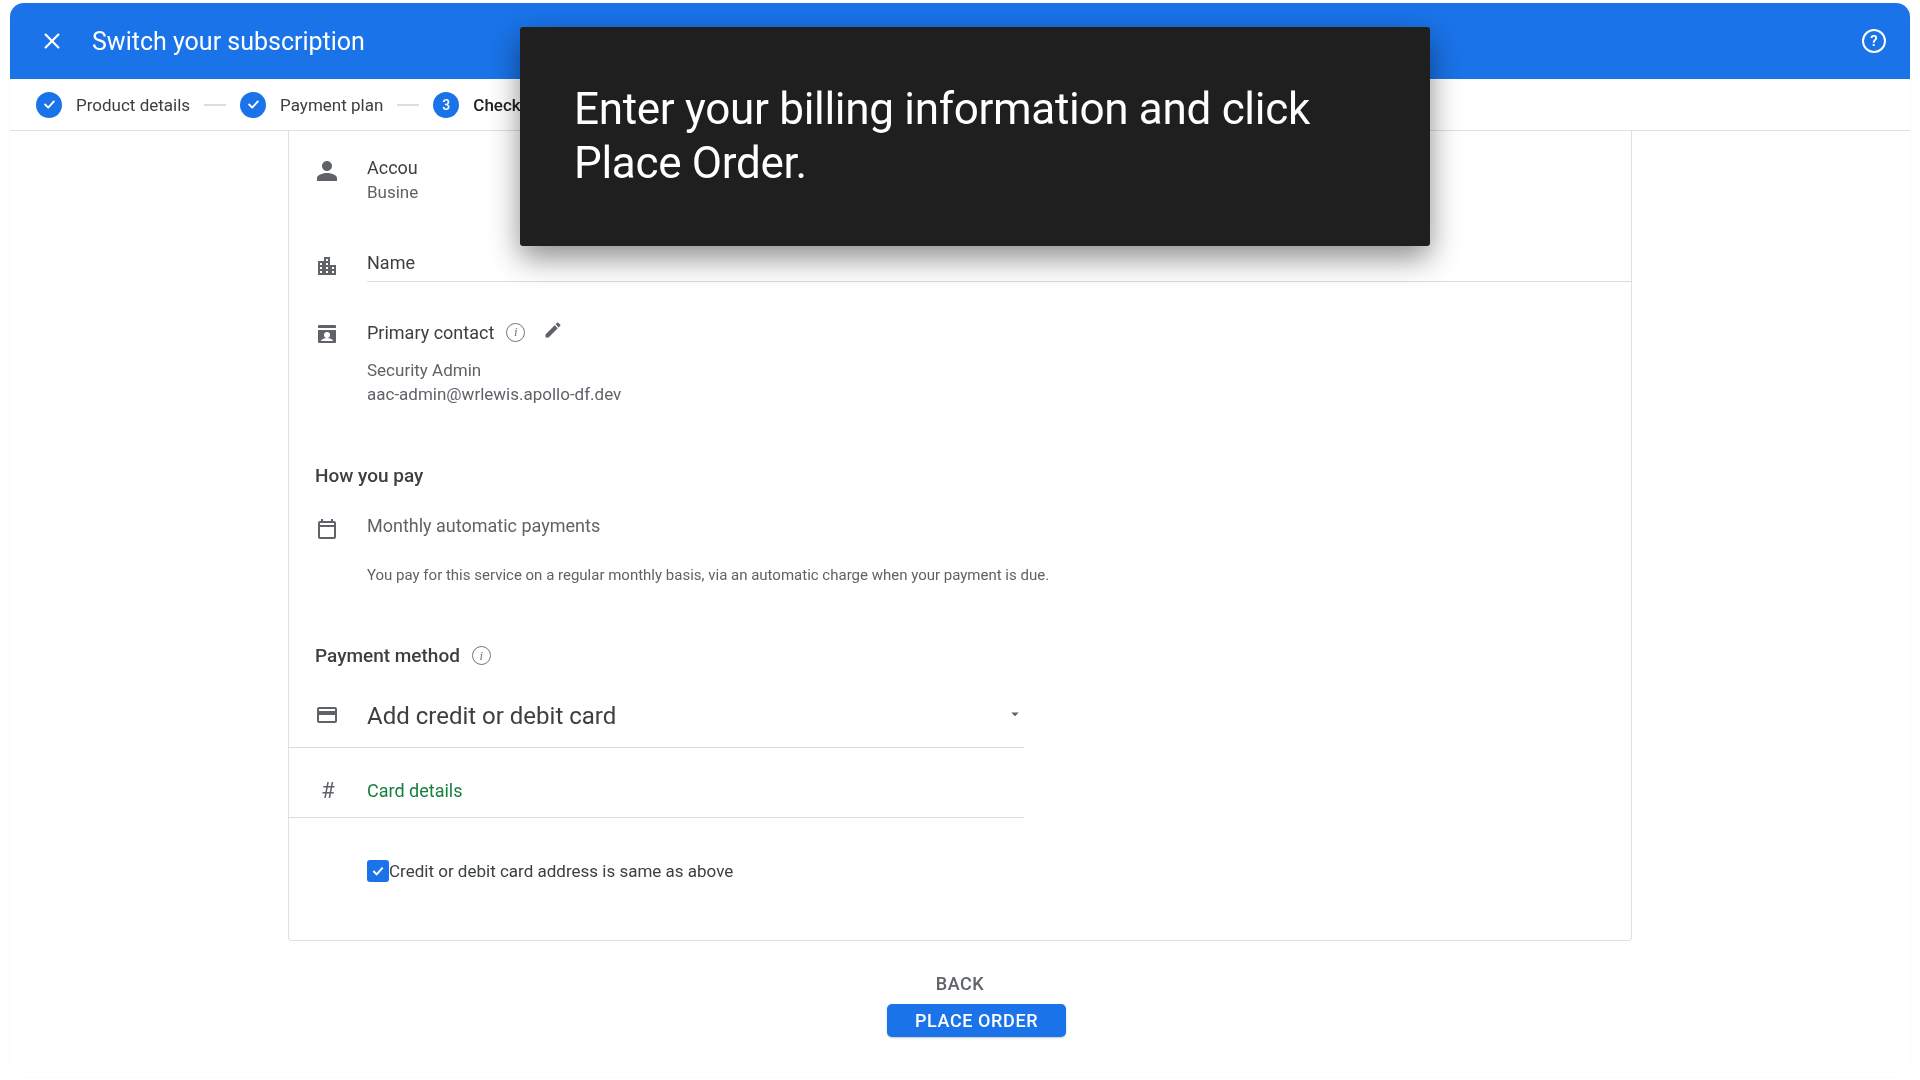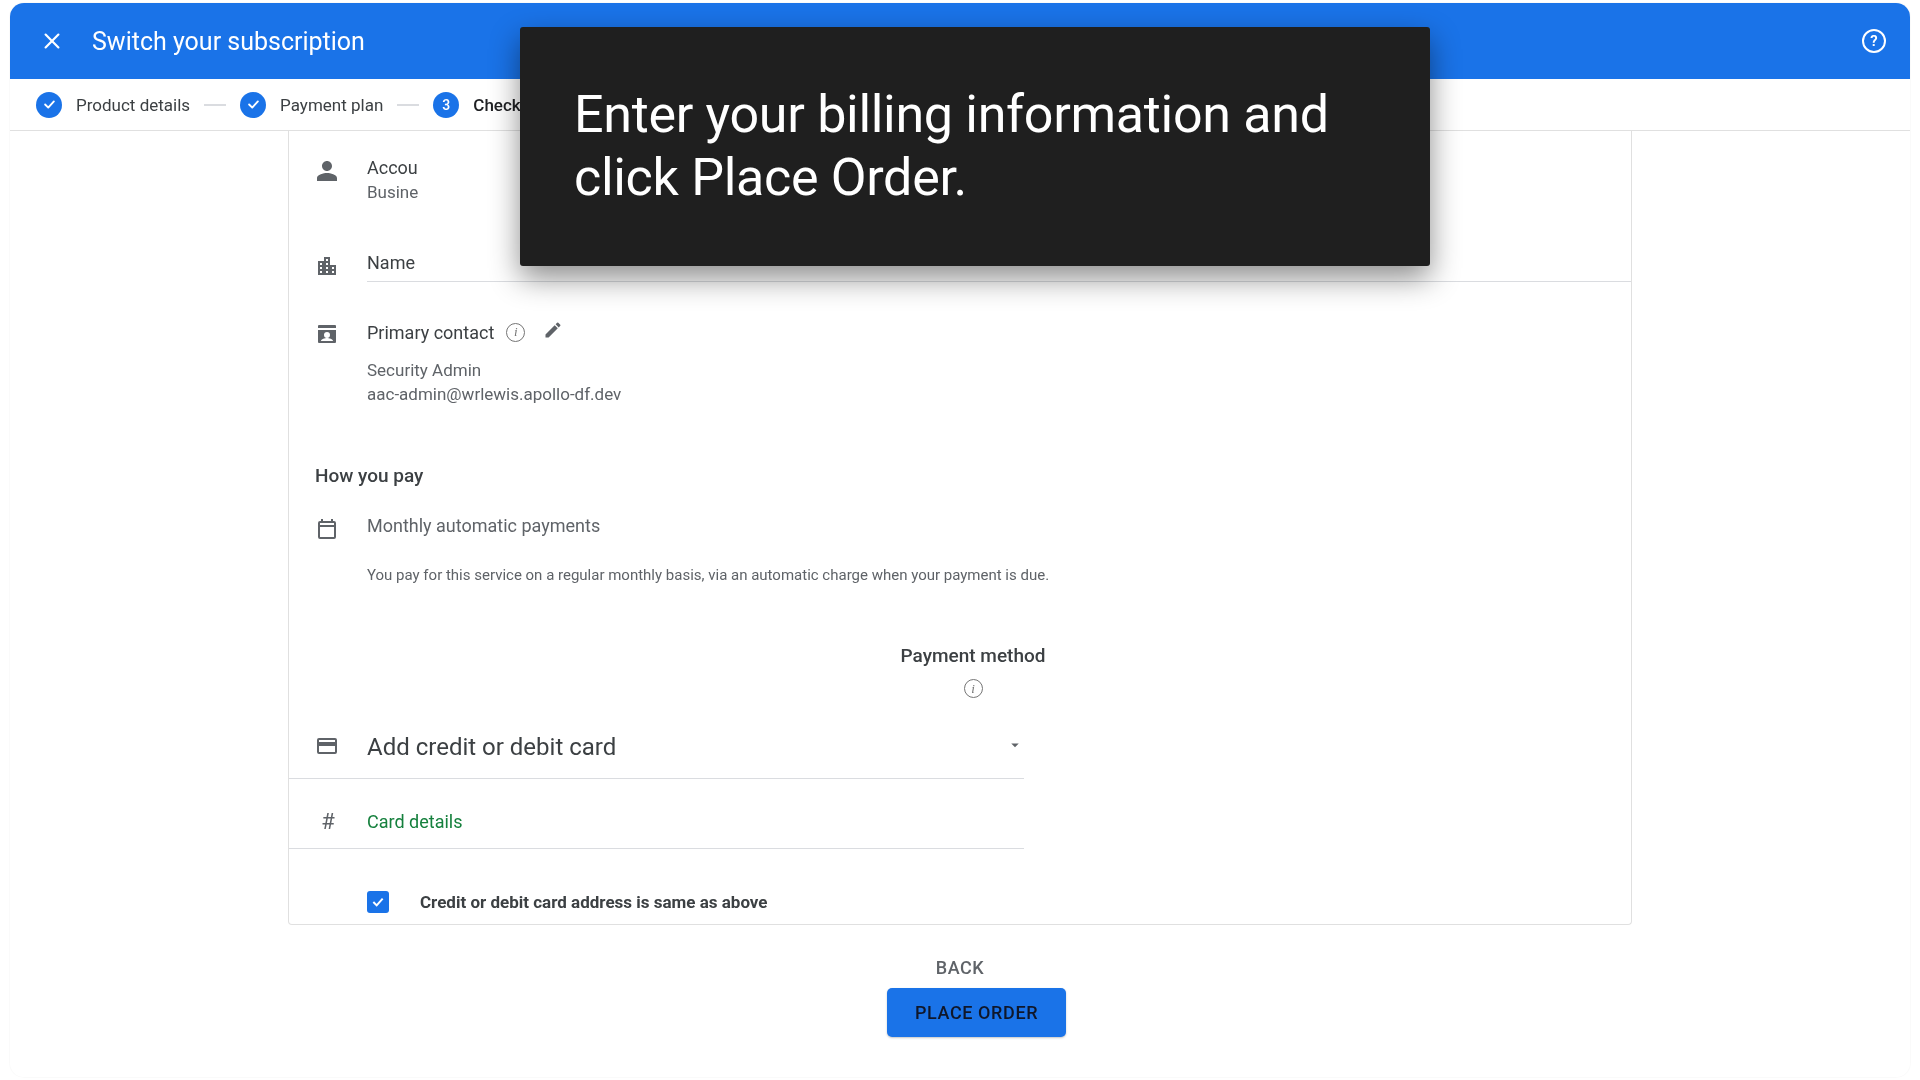--- a/index.html
+++ b/index.html
@@ -140,21 +140,21 @@
     margin-top: 60px;
     margin-bottom: 28px;
   }
   .auto-pay-desc {
     font-size: 15px;
     color: #5f6368;
     margin-top: 30px;
   }
   .pm-heading-row {
     display: flex; align-items: center; gap: 12px;
-    padding-left: 26px; margin-top: 60px; margin-bottom: 28px; flex-direction: column;
+    padding-left: 26px; margin-top: 60px; margin-bottom: 28px;
   }
   .pm-heading {
     font-size: 19px; font-weight: 500; color: #3c4043;
   }
   .dropdown-row {
     display: flex; align-items: center;
     padding-left: 26px;
     width: 735px;
     border-bottom: 1px solid #dadce0;
     padding-bottom: 16px;
@@ -175,22 +175,21 @@
     padding-top: 20px;
   }
   .hash-icon { font-size: 22px; color: #5f6368; font-weight: 400; width:26px; text-align:center;}
   .card-details-label {
     font-size: 18px; color: #15803d; margin-left: 26px;
   }
   .checkbox-row {
     display: flex; align-items: center;
     padding-left: 78px;
     margin-top: 42px;
-    gap: 31px;
-    font-weight: bold;
+    gap: 0;
   }
   .chk {
     width: 22px; height: 22px;
     background: #1a73e8;
     border-radius: 3px;
     display: flex; align-items: center; justify-content: center;
     cursor: pointer;
   }
   .chk svg { width: 16px; height: 16px; stroke: #fff; stroke-width: 3; fill: none; }
   .chk-label { font-size: 17px; color: #3c4043; }
@@ -208,39 +207,39 @@
     flex-direction: column;
   }
   .back-btn {
     font-size: 18px; font-weight: 500; color: #5f6368;
     letter-spacing: 0.5px;
     cursor: pointer;
     padding: 10px 6px;
   }
   .place-order-btn {
     background: #1a73e8;
-    color: #0f172a;
+    color: #ffffff;
     font-size: 18px; font-weight: 500;
     letter-spacing: 0.6px;
-    padding: 14px 28px;
+    padding: 6px 28px;
     border-radius: 5px;
     cursor: pointer;
     box-shadow: 0 1px 2px rgba(60,64,67,.3);
     margin-left: 33px;
   }
   .overlay {
     position: absolute;
     top: 24px;
     left: 510px;
     width: 910px;
     background: #1f1f1f;
     color: #fff;
     padding: 56px 54px 56px 54px;
     border-radius: 3px;
-    font-size: 52px;
+    font-size: 44px;
     line-height: 1.22;
     font-weight: 400;
     z-index: 100;
     box-shadow: 0 12px 30px rgba(0,0,0,.45);
     letter-spacing: -0.3px;
   }
   .scrollbar-hint {
     position: absolute;
     right: 3px;
     top: 130px;

